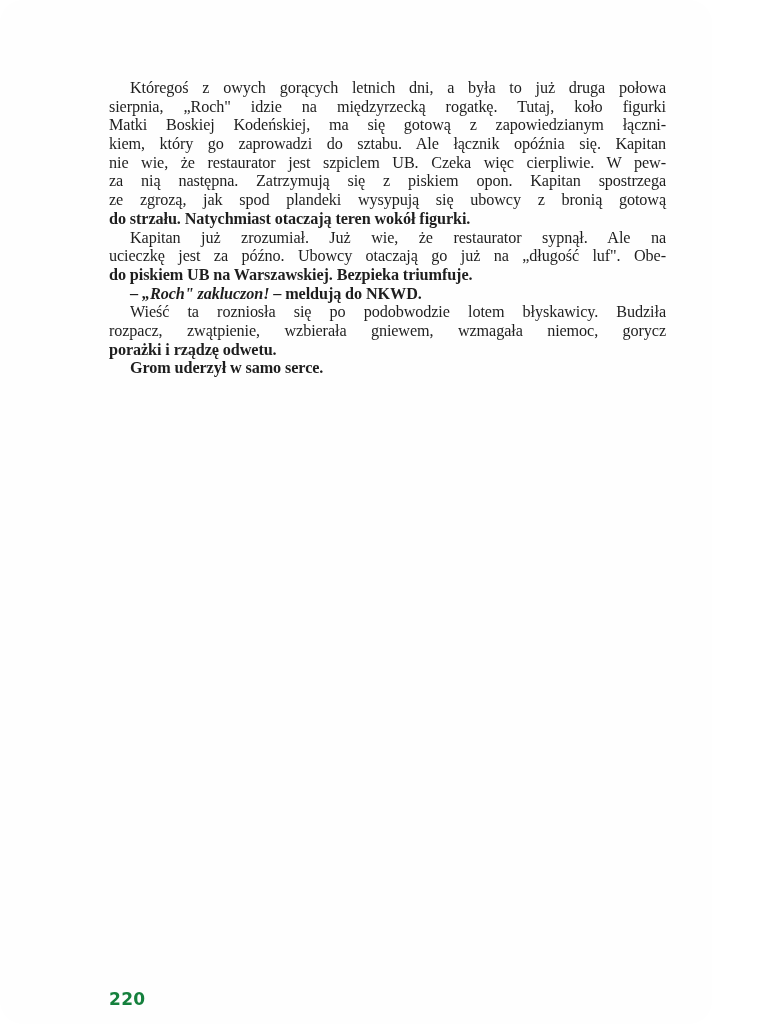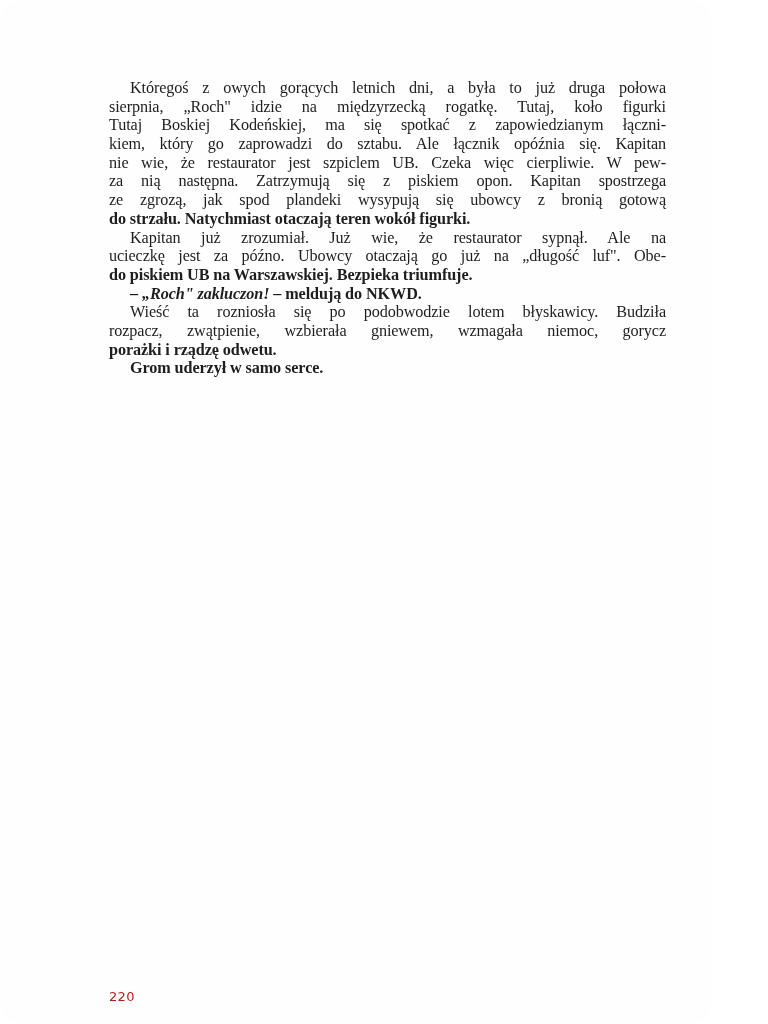--- a/index.html
+++ b/index.html
@@ -45,37 +45,37 @@
     .indent {
       padding-left: 21px;
     }
     .italic {
       font-style: italic;
     }
     .page-number {
       position: absolute;
       left: 109px;
       top: 989px;
-      font-size: 13px;
-      font-weight: normal;
+      font-size: 17px;
+      font-weight: bold;
       font-family: "DejaVu Sans", sans-serif;
-      color: #b91c1c;
+      color: #15803d;
       letter-spacing: 0.3px;
     }
   </style>
 </head>
 <body>
 
 <div class="page">
   <div class="text-block">
 
     <div>
       <span class="line indent">Któregoś z owych gorących letnich dni, a była to już druga połowa</span>
       <span class="line">sierpnia, „Roch" idzie na międzyrzecką rogatkę. Tutaj, koło figurki</span>
-      <span class="line">Tutaj Boskiej Kodeńskiej, ma się spotkać z zapowiedzianym łączni-</span>
+      <span class="line">Matki Boskiej Kodeńskiej, ma się gotową z zapowiedzianym łączni-</span>
       <span class="line">kiem, który go zaprowadzi do sztabu. Ale łącznik opóźnia się. Kapitan</span>
       <span class="line">nie wie, że restaurator jest szpiclem UB. Czeka więc cierpliwie. W pew-</span>
       <span class="line">za nią następna. Zatrzymują się z piskiem opon. Kapitan spostrzega</span>
       <span class="line">ze zgrozą, jak spod plandeki wysypują się ubowcy z bronią gotową</span>
       <span class="line last">do strzału. Natychmiast otaczają teren wokół figurki.</span>
     </div>
 
     <div>
       <span class="line indent">Kapitan już zrozumiał. Już wie, że restaurator sypnął. Ale na</span>
       <span class="line">ucieczkę jest za późno. Ubowcy otaczają go już na „długość luf". Obe-</span>

